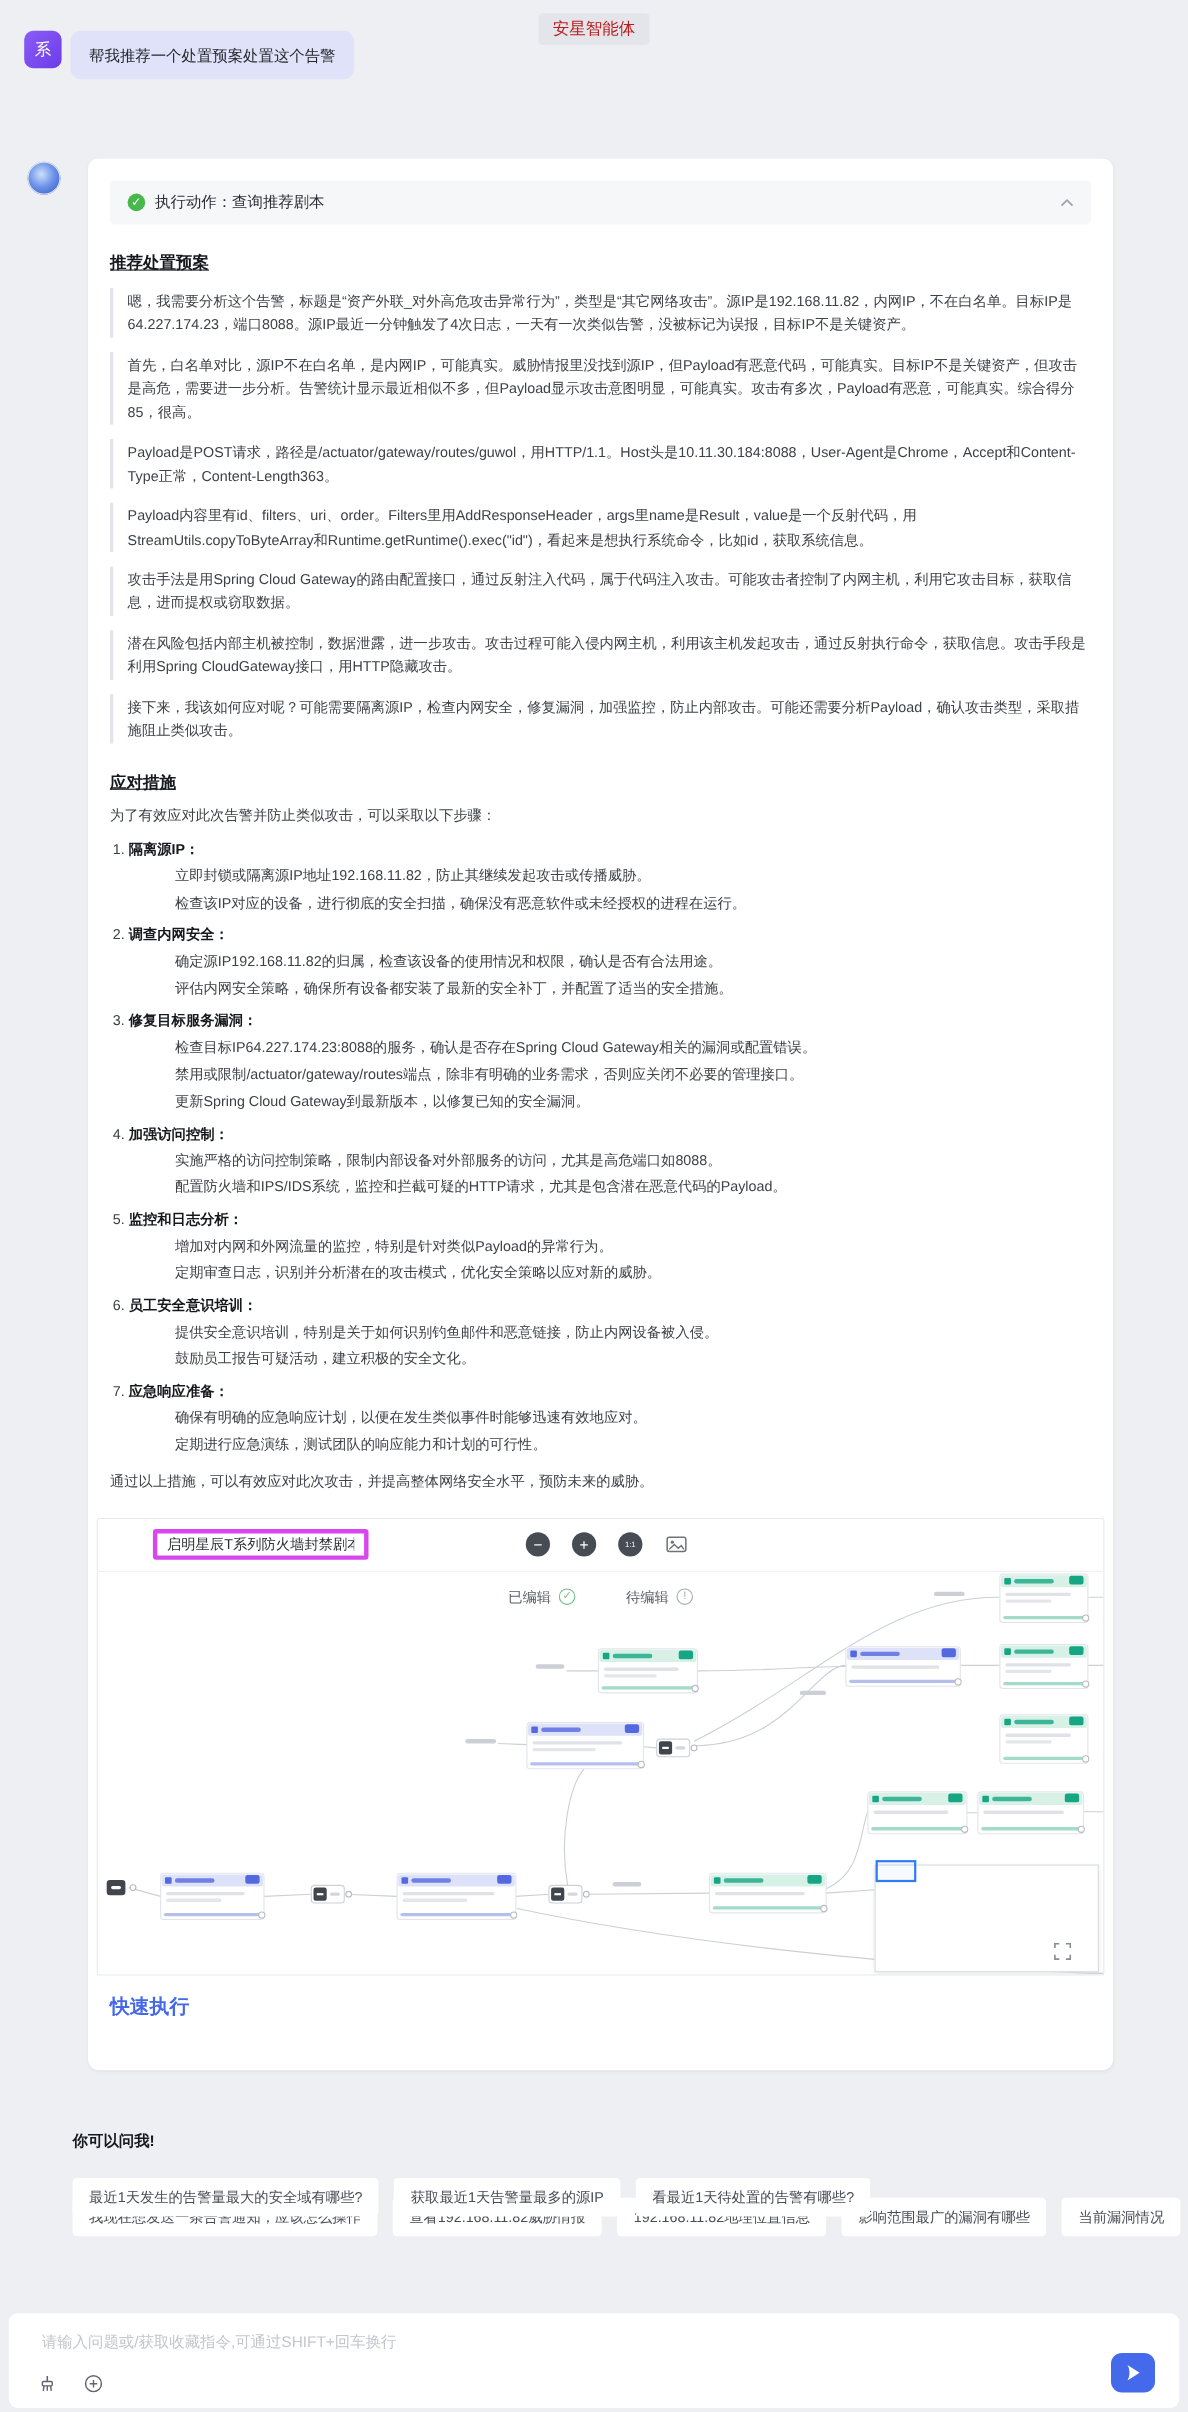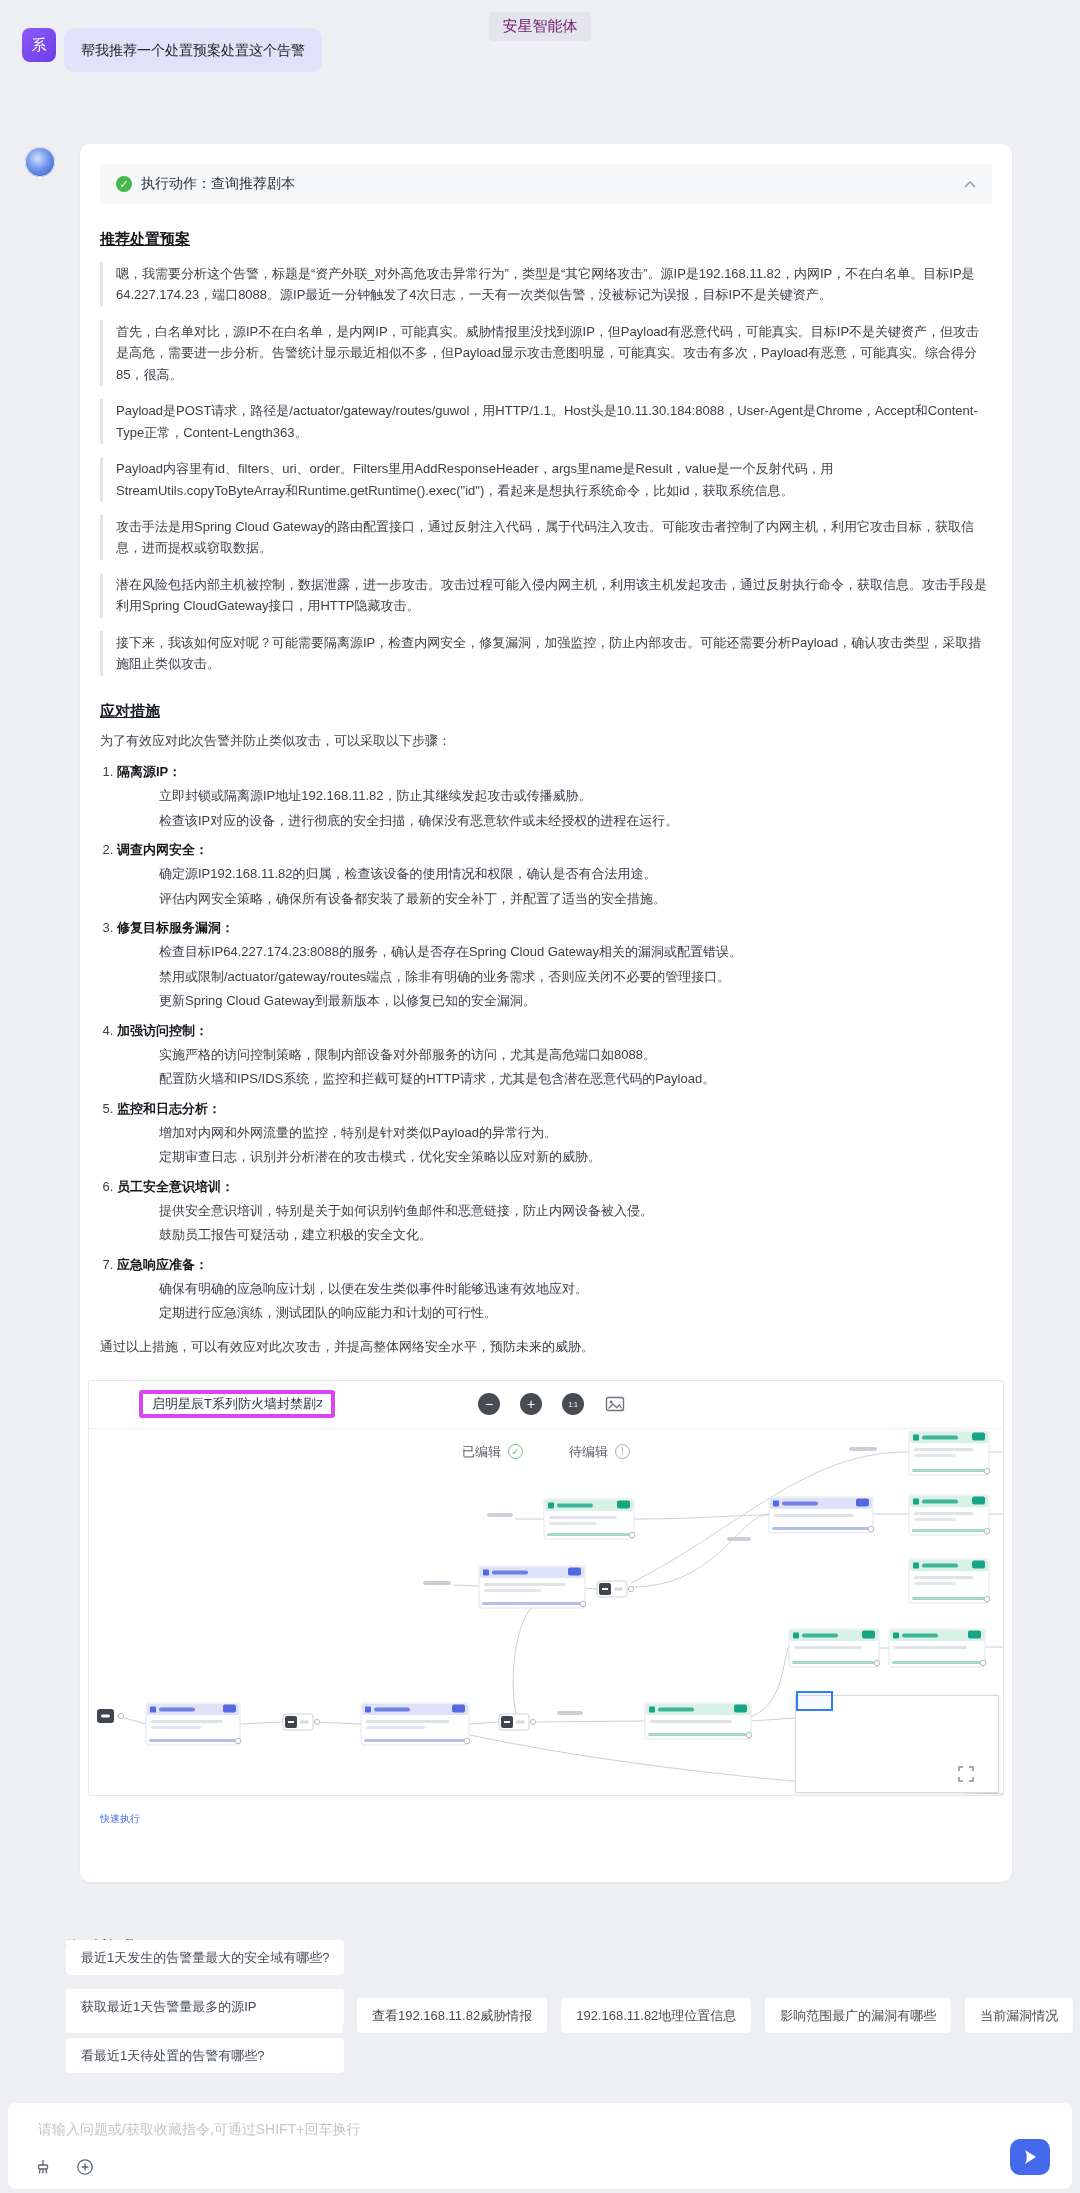--- a/index.html
+++ b/index.html
@@ -5,21 +5,21 @@
   * { box-sizing: border-box; }
   html,body { margin:0; padding:0; }
   body {
     width:1080px; height:2193px; position:relative; overflow:hidden;
     background:#edeff3;
     font-family:"Liberation Sans","DejaVu Sans",sans-serif;
     color:#3d4148;
   }
   
   .watermark { position:absolute; top:12px; left:50%; transform:translateX(-50%);
-    background:#e3e5ea; color:#701a75; font-size:15px; padding:5px 13px; border-radius:4px; }
+    background:#e3e5ea; color:#b91c1c; font-size:15px; padding:5px 13px; border-radius:4px; }
   
   .user-row { position:absolute; top:28px; left:22px; display:flex; gap:8px; align-items:flex-start; }
   .user-avatar { width:34px; height:34px; border-radius:8px; flex:none;
     background:linear-gradient(135deg,#8a5cf6,#6d3ce8); color:#fff; font-size:15px;
     display:flex; align-items:center; justify-content:center; }
   .user-bubble { background:#dfe2f8; border-radius:10px; padding:13px 17px;
     font-size:14px; color:#23262b; line-height:1.3; }
   
   .bot-avatar { position:absolute; top:147px; left:25px; width:30px; height:30px; border-radius:50%;
     background:radial-gradient(circle at 42% 38%, #cfe0fb 0%, #6d93ea 45%, #2c50c0 100%);
@@ -59,25 +59,25 @@
   .lg-ico { width:15px; height:15px; border-radius:50%; font-size:10px; line-height:14px;
     text-align:center; flex:none; }
   .lg-ok { border:1px solid #74bd8c; color:#74bd8c; }
   .lg-warn { border:1px solid #a6acb5; color:#a6acb5; }
   svg.flow { position:absolute; left:0; top:0; z-index:1; }
   .minimap { position:absolute; left:706px; top:314px; width:204px; height:98px; background:#fff;
     border:1px solid #d6dae0; box-shadow:0 2px 6px rgba(0,0,0,.07); z-index:3; }
   .mm-expand { position:absolute; right:24px; bottom:10px; width:16px; height:16px; cursor:pointer; }
   .viewport-rect { position:absolute; left:707px; top:310px; width:37px; height:20px;
     border:2px solid #2e7cf6; background:rgba(46,124,246,.04); z-index:4; }
-  .quick-run { margin-top:16px; font-size:10px; color:#4468e8; cursor:pointer; width:fit-content; }
+  .quick-run { margin-top:16px; font-size:18px; color:#4468e8; cursor:pointer; width:fit-content;font-weight:bold; }
   
   .ask-heading { position:absolute; top:1938px; left:66px; font-size:14px; font-weight:bold; color:#15181d; }
   .chips { position:absolute; left:66px; display:flex; gap:14px; }
-  .chips.r1 { top:1998px; } .chips.r2 { top:1940px;flex-direction:column; }
+  .chips.r1 { top:1998px; } .chips.r2 { top:1980px; }
   .chip { background:#fff; border-radius:4px; height:35px; padding:0 15px; display:flex;
     align-items:center; font-size:13px; color:#474c54; cursor:pointer; white-space:nowrap; }
   
   .composer { position:absolute; left:8px; top:2103px; width:1064px; height:86px;
     background:#fff; border-radius:8px; }
   .composer-input { position:absolute; left:28px; top:13px; width:760px; height:26px;
     border:none; outline:none; font-size:14px; color:#333; font-family:inherit; background:transparent; }
   .composer-input::placeholder { color:#c2c6cd; }
   .composer-tools { position:absolute; left:26px; bottom:13px; display:flex; gap:24px; align-items:center; }
   .tool-ico { display:flex; cursor:pointer; }

